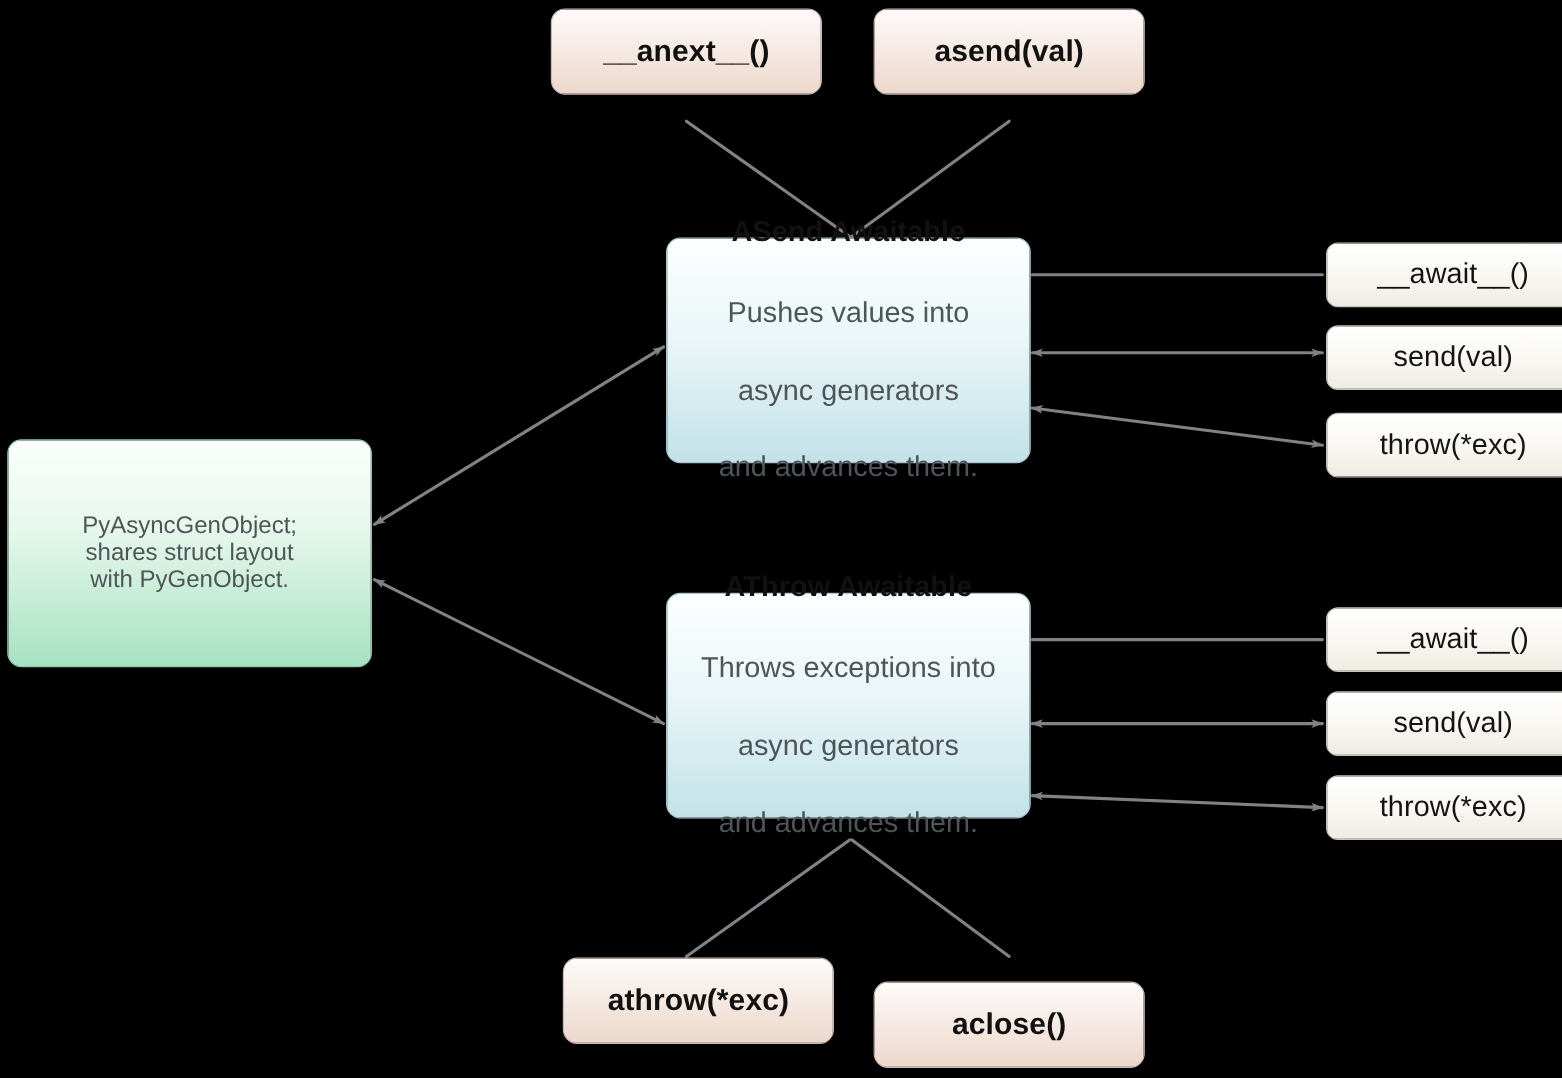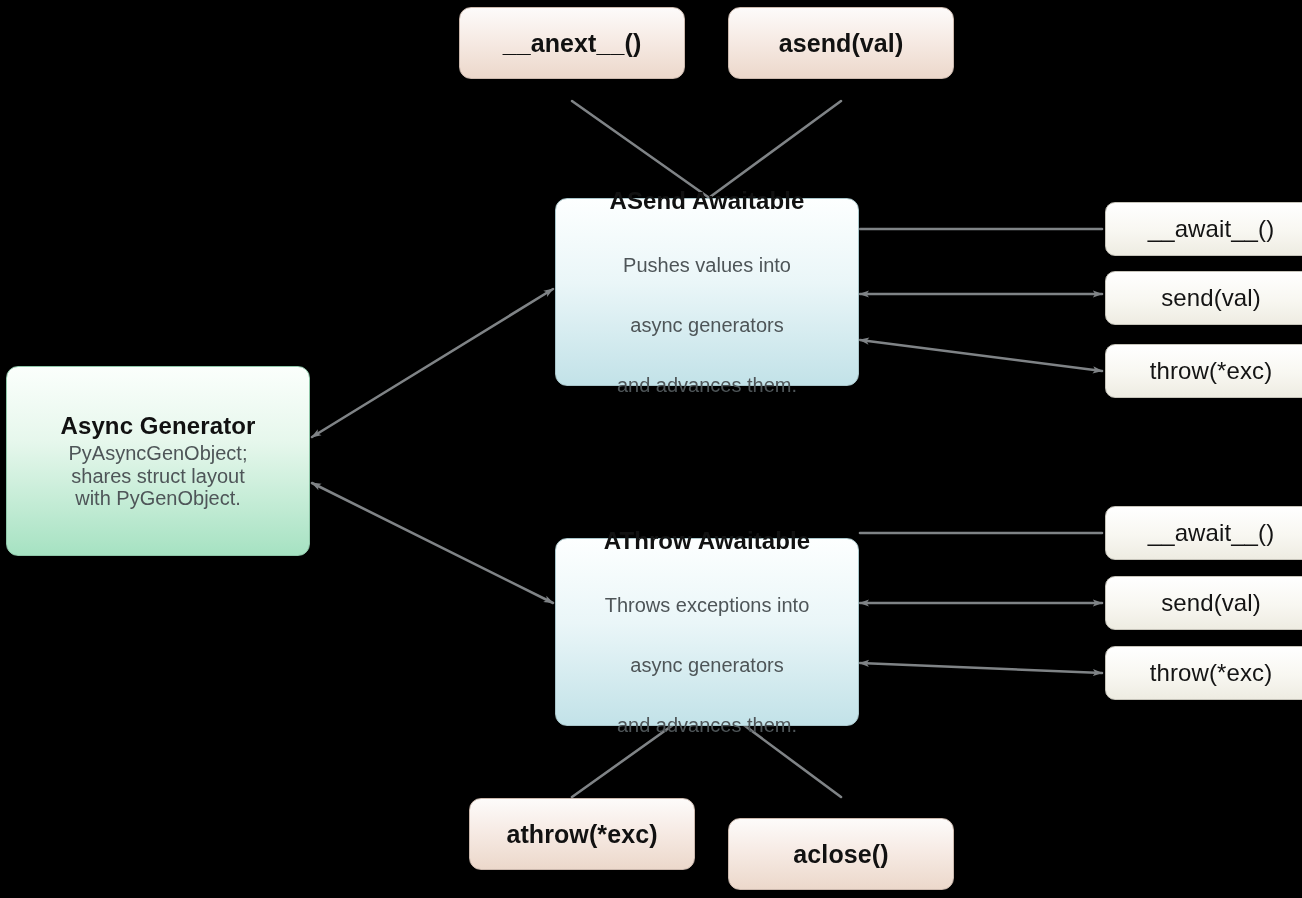--- a/index.html
+++ b/index.html
@@ -56,21 +56,21 @@
   .node.cyan {
     width: 304px;
     height: 188px;
     background: linear-gradient(to bottom, #fdffff 0%, #eaf6f8 45%, #c2e2e8 100%);
     border-color: #a9c6cb;
     padding: 6px 10px;
     gap: 37px;
   }
   .node.cyan .title { font-size: 24px; margin-bottom: 2px; }
   .node.cyan .desc {
-    font-size: 20px;
+    font-size: 24px;
     color: #4e5558;
     line-height: 1.14;
   }
 
   
   .node.mint {
     width: 304px;
     height: 190px;
     background: linear-gradient(to bottom, #fbfffc 0%, #e6f7ec 40%, #a6e2c2 100%);
     border-color: #8fc7a9;
@@ -141,29 +141,28 @@
     <div class="title">asend(val)</div>
   </div>
 
   <div class="node cyan" style="left:555px; top:198px;">
     <div class="title">ASend Awaitable</div>
     <div class="desc">Pushes values into</div>
     <div class="desc">async generators</div>
     <div class="desc">and advances them.</div>
   </div>
 
-  <div class="node cyan" style="left:555px; top:538px;">
+  <div class="node cyan" style="left:555px; top:494px;">
     <div class="title">AThrow Awaitable</div>
     <div class="desc">Throws exceptions into</div>
     <div class="desc">async generators</div>
     <div class="desc">and advances them.</div>
   </div>
 
   <div class="node mint" style="left:6px; top:366px;">
-    <div class="title">Async Generator</div>
     <div class="desc">PyAsyncGenObject;</div>
     <div class="desc">shares struct layout</div>
     <div class="desc">with PyGenObject.</div>
   </div>
 
   <div class="node ivory" style="left:1105px; top:202px;">
     <div class="title">__await__()</div>
   </div>
   <div class="node ivory" style="left:1105px; top:271px;">
     <div class="title">send(val)</div>

